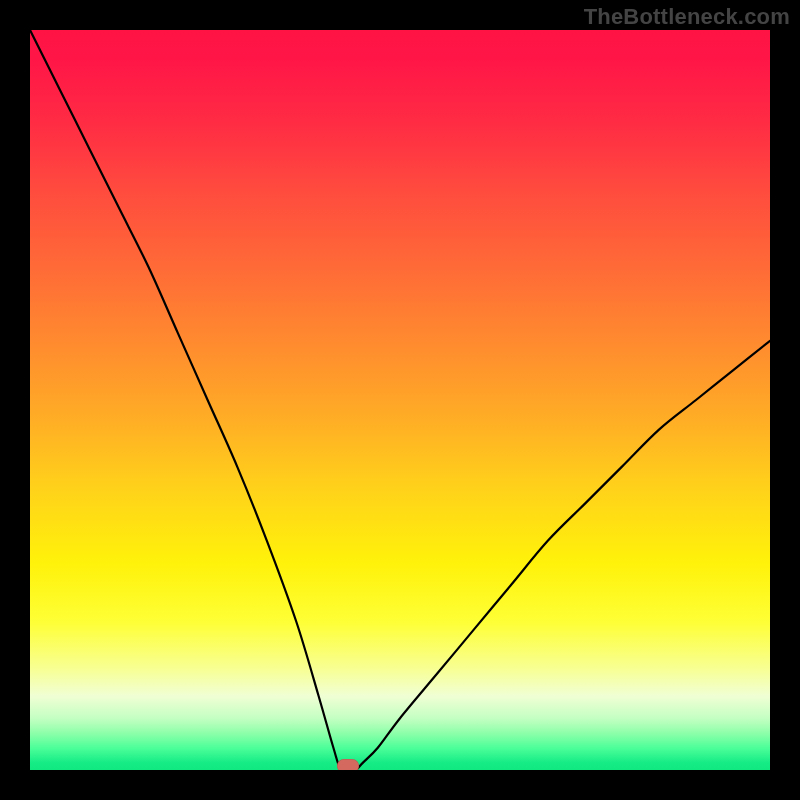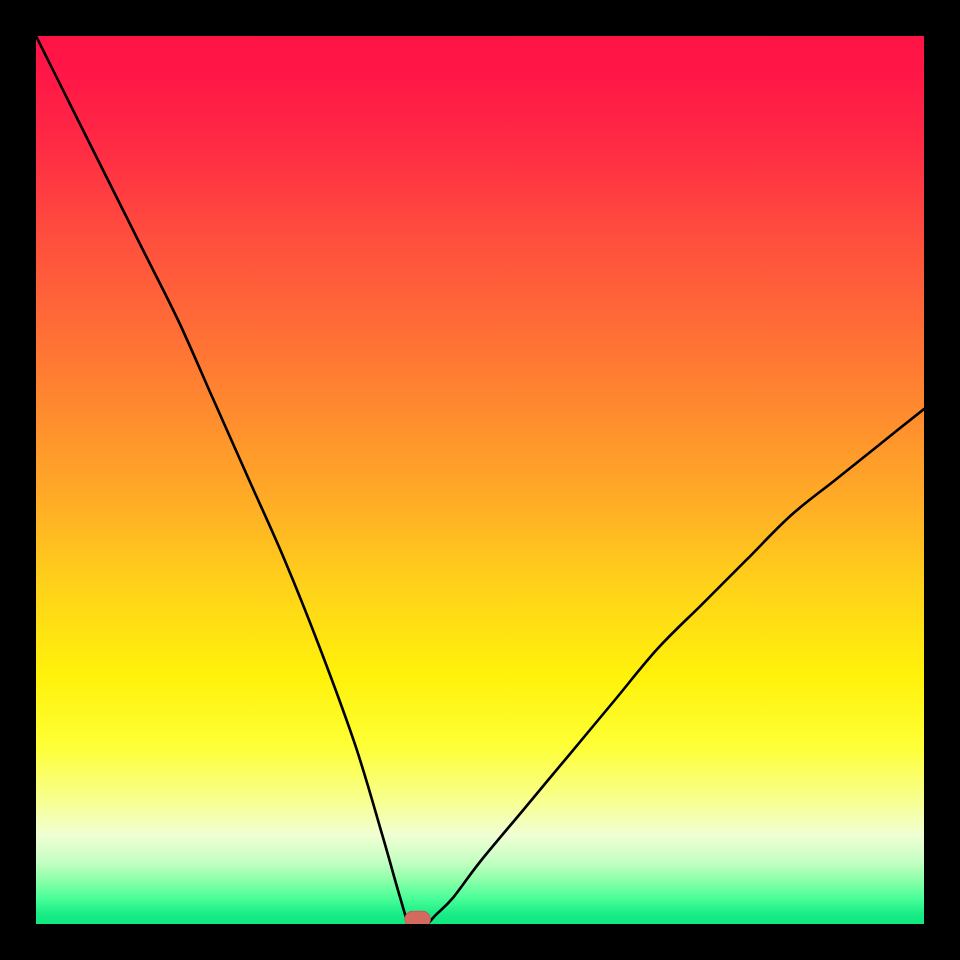--- a/index.html
+++ b/index.html
@@ -75,20 +75,21 @@
     transform: translate(-50%, -50%);
     z-index: 3;
     box-shadow: 0 0 0 0.5px rgba(0,0,0,0.15) inset;
   }
 </style>
 </head>
 <body>
 
 <div class="frame">
 
+  <div class="watermark">TheBottleneck.com</div>
 
   <div class="plot-area">
     <div class="gradient"></div>
 
     <svg class="curve" viewBox="0 0 740 740" preserveAspectRatio="none">
       <path id="curve-path" fill="none" stroke="#000" stroke-width="2.2" stroke-linecap="round" stroke-linejoin="round" d="M 0.00 0.00 C 4.93 9.87 19.73 39.47 29.60 59.20 C 39.47 78.93 49.33 98.67 59.20 118.40 C 69.07 138.13 78.93 157.87 88.80 177.60 C 98.67 197.33 108.53 215.83 118.40 236.80 C 128.27 257.77 138.13 281.20 148.00 303.40 C 157.87 325.60 167.73 347.80 177.60 370.00 C 187.47 392.20 197.33 413.17 207.20 436.60 C 217.07 460.03 226.93 484.70 236.80 510.60 C 246.67 536.50 257.77 566.10 266.40 592.00 C 275.03 617.90 282.43 645.03 288.60 666.00 C 294.77 686.97 299.70 705.47 303.40 717.80 C 307.10 730.13 308.33 736.30 310.80 740.00 C 313.27 743.70 315.73 740.00 318.20 740.00 C 320.67 740.00 323.13 741.23 325.60 740.00 C 328.07 738.77 329.30 736.30 333.00 732.60 C 336.70 728.90 341.63 725.20 347.80 717.80 C 353.97 710.40 360.13 700.53 370.00 688.20 C 379.87 675.87 394.67 658.60 407.00 643.80 C 419.33 629.00 431.67 614.20 444.00 599.40 C 456.33 584.60 468.67 569.80 481.00 555.00 C 493.33 540.20 505.67 524.17 518.00 510.60 C 530.33 497.03 542.67 485.93 555.00 473.60 C 567.33 461.27 579.67 448.93 592.00 436.60 C 604.33 424.27 616.67 410.70 629.00 399.60 C 641.33 388.50 653.67 379.87 666.00 370.00 C 678.33 360.13 690.67 350.27 703.00 340.40 C 715.33 330.53 733.83 315.73 740.00 310.80"></path>
     </svg>
 
     <div class="marker" id="marker" style="left: 318.2px; top: 736px; background: rgb(212, 106, 95);"></div>
   </div>

